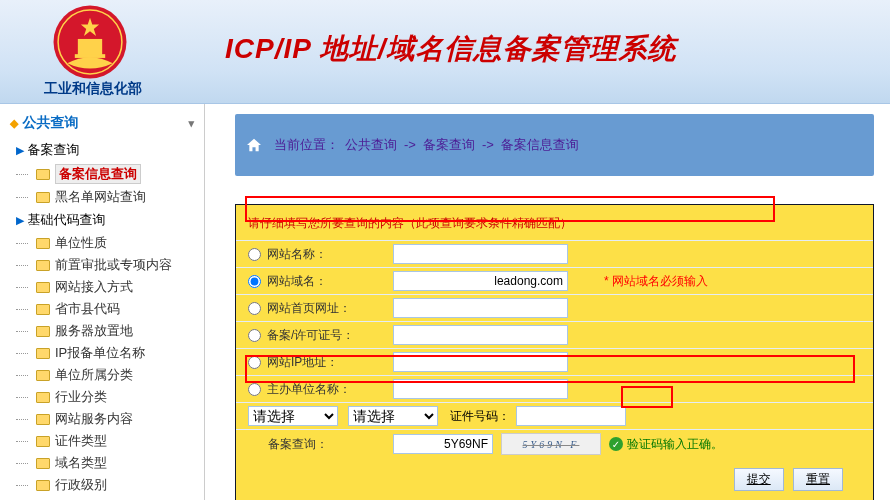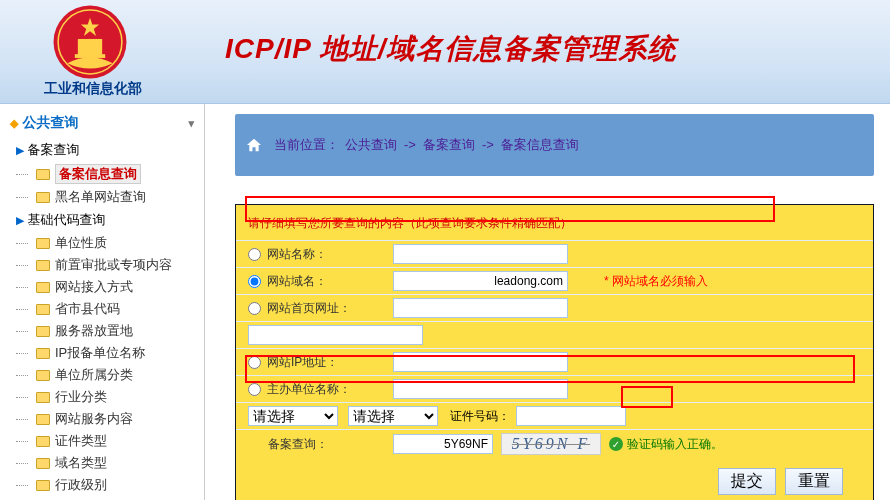--- a/index.html
+++ b/index.html
@@ -38,26 +38,26 @@
   
   .form-row { display: flex; align-items: center; padding: 3px 12px; border-top: 1px solid #e4ecf6; min-height: 24px; }
   .form-row:first-of-type { border-top: 1px solid #e4ecf6; }
   .radio-cell { width: 145px; display: flex; align-items: center; }
   .radio-cell input[type=radio] { margin-right: 6px; }
   .radio-label { color: #333; }
   .text-input { border: 1px solid #a8c6e6; height: 20px; padding: 0 4px; font-size: 12px; width: 175px; text-align: right; }
   .sel { border: 1px solid #a8c6e6; height: 20px; font-size: 14px; background: #fff; width: 90px; }
   .cert-label { margin: 0 6px 0 12px; }
   
-  .captcha-img { display: inline-flex; align-items: center; justify-content: center; width: 100px; height: 22px; background: #f0f0f0; font-family: "Comic Sans MS", cursive; font-style: italic; letter-spacing: 3px; color: #3b5e8c; border: 1px solid #ccc; margin-left: 8px; text-decoration: line-through; text-decoration-color: #888; font-size: 16px; }
+  .captcha-img { display: inline-flex; align-items: center; justify-content: center; width: 100px; height: 22px; background: #f0f0f0; font-family: "Comic Sans MS", cursive; font-style: italic; letter-spacing: 3px; color: #3b5e8c; border: 1px solid #ccc; margin-left: 8px; text-decoration: line-through; text-decoration-color: #888; font-size: 10px; }
   .captcha-ok { margin-left: 8px; display: flex; align-items: center; color: #007700; }
   .captcha-ok .tick { width: 14px; height: 14px; border-radius: 50%; background: #2ea02e; color: #fff; display: inline-flex; align-items: center; justify-content: center; font-size: 10px; margin-right: 4px; }
   
   .button-row { text-align: right; padding: 10px 30px 0 0; }
-  .btn { border: 1px solid #a0b8d6; background: linear-gradient(#f5f9ff,#dce8f6); padding: 2px 12px; font-size: 16px; cursor: pointer; margin-left: 6px; }
+  .btn { border: 1px solid #a0b8d6; background: linear-gradient(#f5f9ff,#dce8f6); padding: 2px 12px; font-size: 12px; cursor: pointer; margin-left: 6px; text-decoration: underline; }
   
   .hl-red { position: absolute; border: 2px solid #f00; pointer-events: none; }
   .red-note { color: #f00; margin-left: 36px; font-size: 12px; }
 </style>
 </head>
 <body>
 
 <div class="header">
   <div class="emblem">
     <svg viewBox="0 0 100 100">
@@ -179,20 +179,24 @@
             <span class="red-note">* 网站域名必须输入</span>
           </div>
           <div class="form-row">
             <div class="radio-cell">
               <input type="radio" name="q" style="">
               <span class="radio-label">网站首页网址：</span>
             </div>
             <input class="text-input" style="">
           </div>
           <div class="form-row">
+            <div class="radio-cell">
+              <input type="radio" name="q" style="">
+              <span class="radio-label">备案/许可证号：</span>
+            </div>
             <input class="text-input" style="">
           </div>
           <div class="form-row">
             <div class="radio-cell">
               <input type="radio" name="q" style="">
               <span class="radio-label">网站IP地址：</span>
             </div>
             <input class="text-input" style="">
           </div>
           <div class="form-row">

